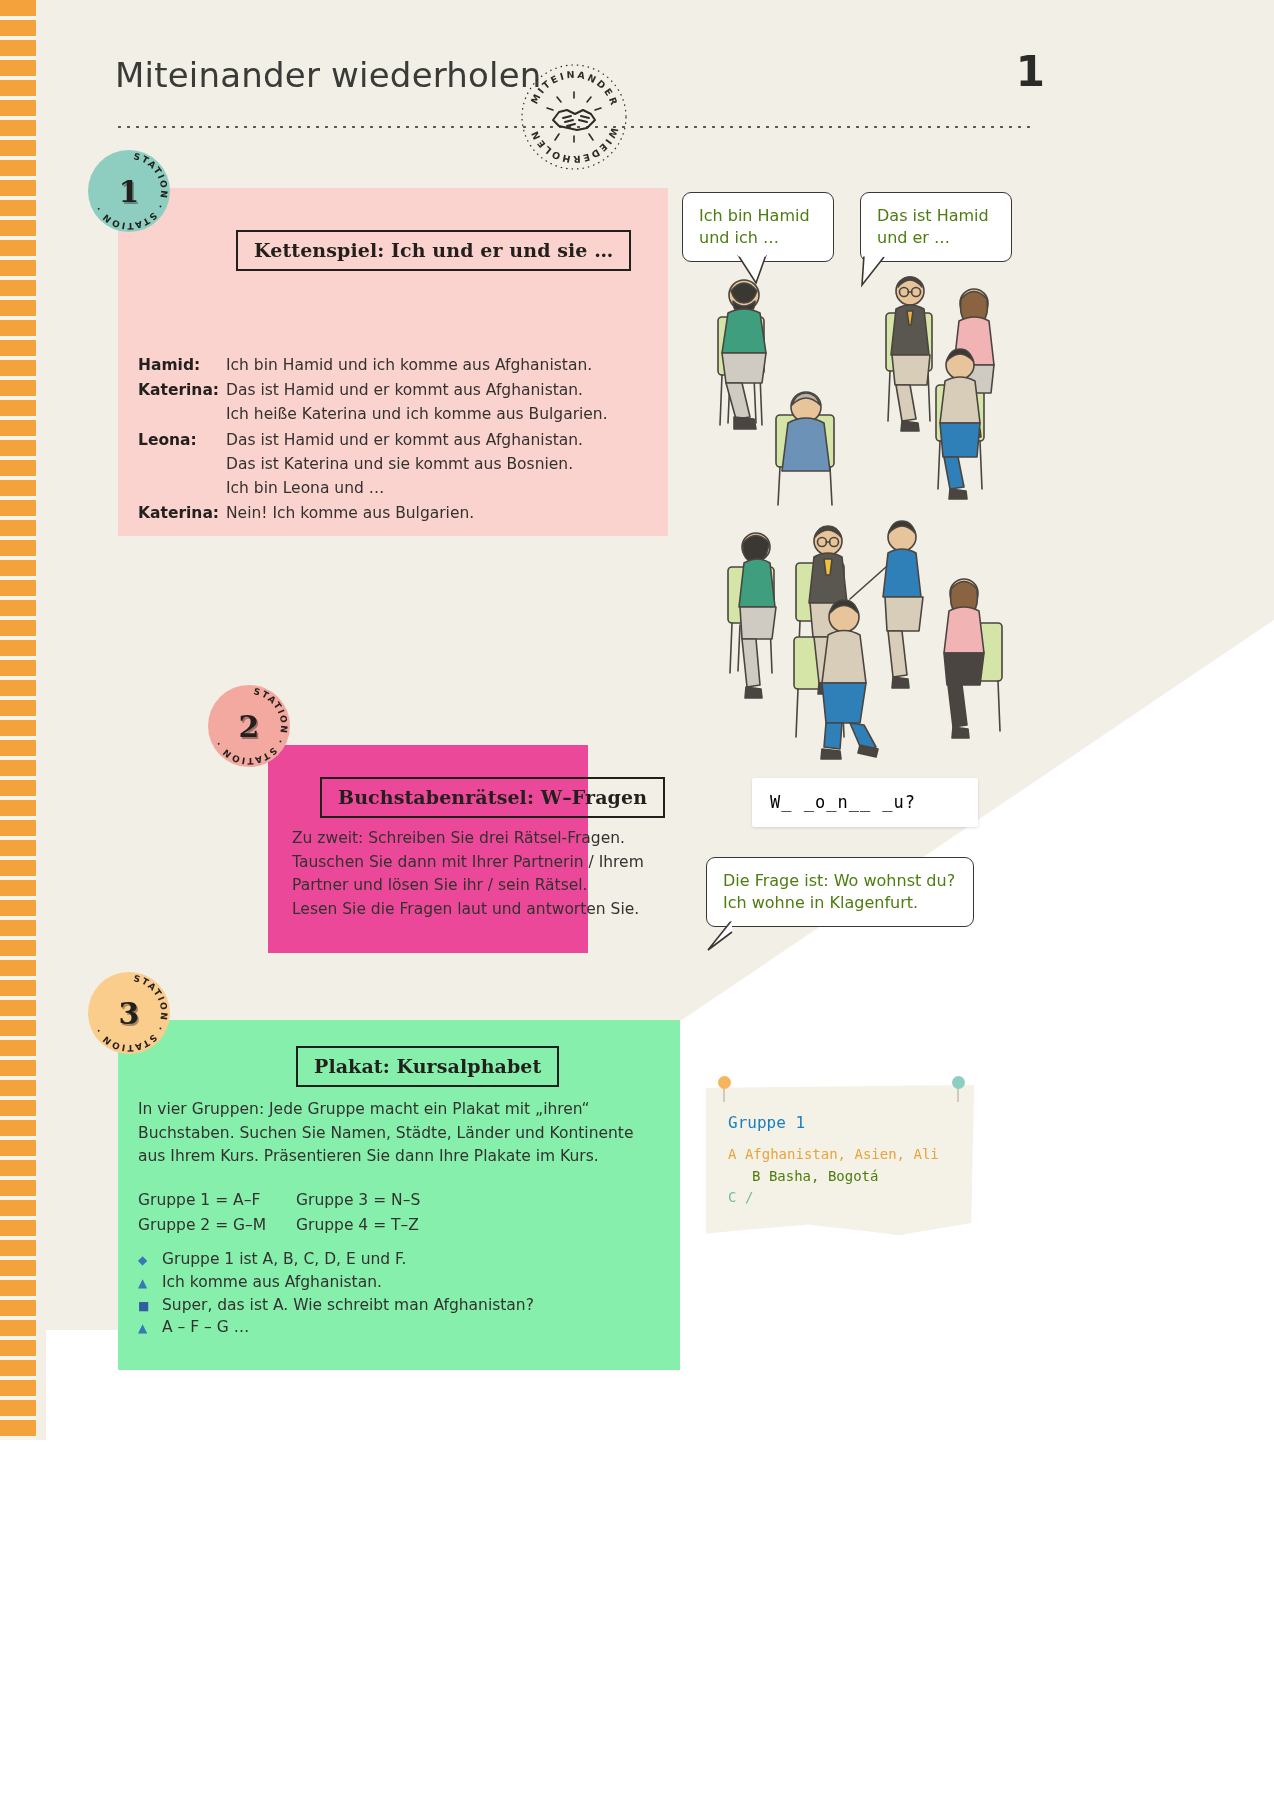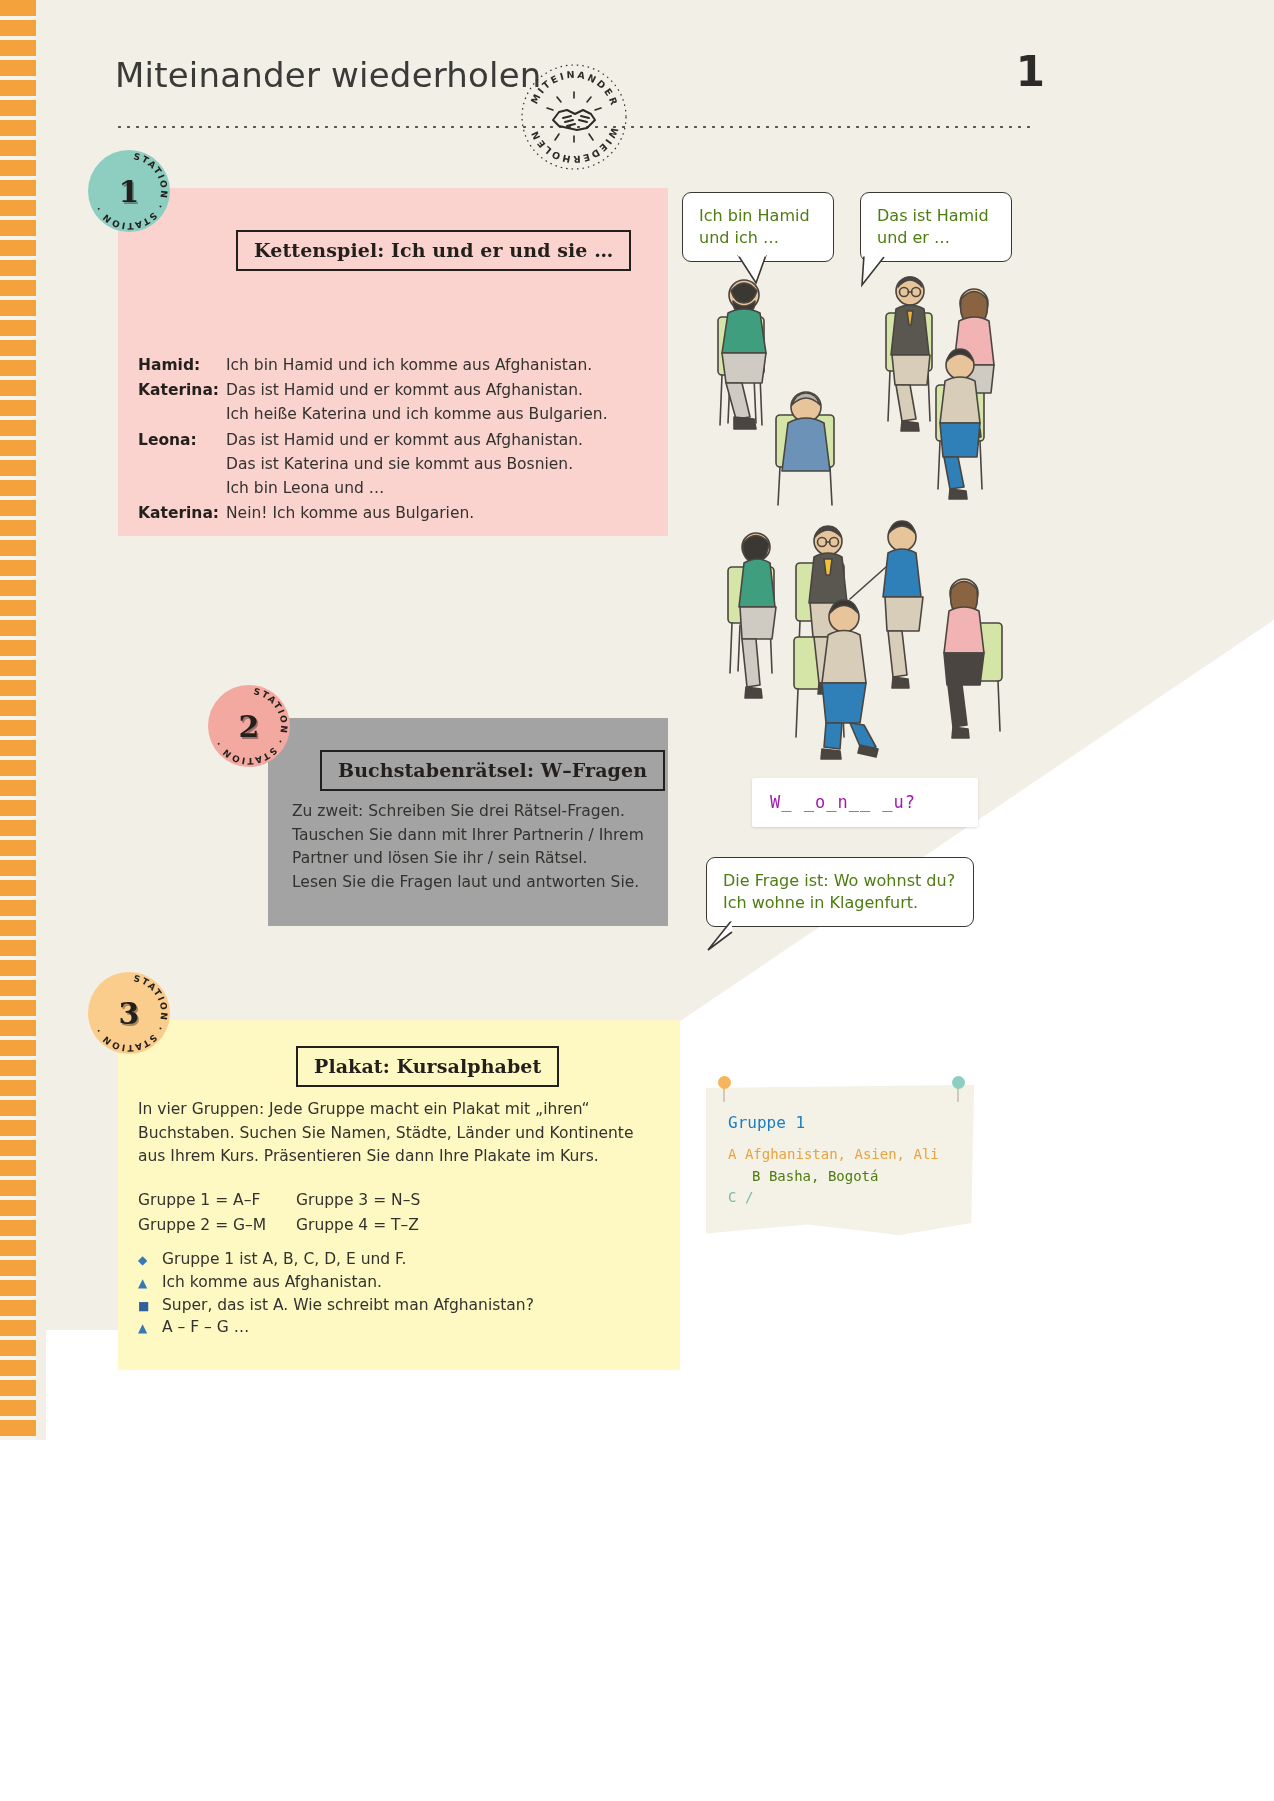--- a/index.html
+++ b/index.html
@@ -75,22 +75,22 @@
     position:relative; z-index:3;
   }
   .badge svg { position:absolute; inset:0; }
   #badge-1 { left:88px; top:150px; background:#8ecec0; }
   #badge-2 { left:208px; top:685px; background:#f4a9a0; }
   #badge-3 { left:88px; top:972px; background:#fbcd8d; }
 
   
   .box { position:absolute; z-index:6; }
   #box-1 { left:118px; top:188px; width:550px; height:348px; background:#fad3ce; }
-  #box-2 { left:268px; top:718px; width:400px; height:208px; background:#a3a3a3; }
-  #box-3 { left:118px; top:1020px; width:562px; height:350px; background:#fef9c3; }
+  #box-2 { left:268px; top:745px; width:320px; height:208px; background:#ec4899; }
+  #box-3 { left:118px; top:1020px; width:562px; height:350px; background:#86efac; }
 
   .title-chip {
     display:inline-block; border:2px solid #231f1c; background:transparent;
     padding:7px 16px 8px 16px;
     font-family:"DejaVu Serif", serif;
     font-size:19px; font-weight:700; color:#231f1c; letter-spacing:0.1px;
     white-space:nowrap;
   }
   #chip-wrap-1 { position:absolute; left:118px; top:42px; }
   #chip-wrap-2 { position:absolute; left:52px; top:32px; }
@@ -138,21 +138,21 @@
     color:#4d7c0f; line-height:1.38; white-space:pre-line;
   }
   .tail { position:absolute; z-index:10; }
   #bub-1 { left:682px; top:192px; width:152px; }
   #bub-2 { left:860px; top:192px; width:152px; }
   #bub-4 { left:706px; top:857px; width:268px; }
   #bub-3 {
     left:752px; top:778px; width:226px; border:none; border-radius:2px;
     box-shadow:0 1px 3px rgba(0,0,0,0.13);
     font-family:"DejaVu Sans Mono", monospace; font-size:17px;
-    color:#a21caf; padding:13px 18px; letter-spacing:1px;
+    color:#000000; padding:13px 18px; letter-spacing:1px;
   }
 
   
   .note {
     position:absolute; left:706px; top:1085px; width:268px; height:150px;
     background:#f4f1e6; z-index:7;
     box-shadow:0 2px 5px rgba(0,0,0,0.10);
     clip-path: polygon(0 2%, 100% 0, 99% 92%, 72% 100%, 38% 93%, 0 99%);
   }
   .note-inner { padding:28px 22px 0 22px; }

